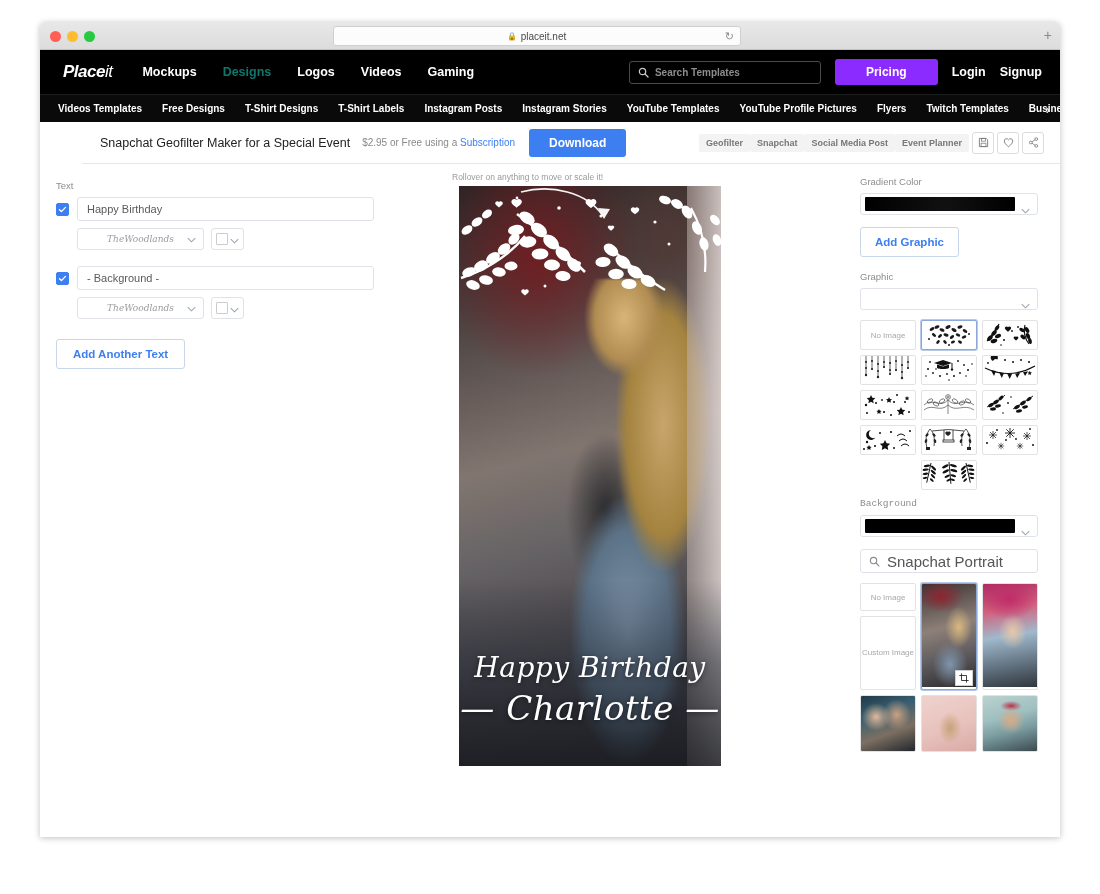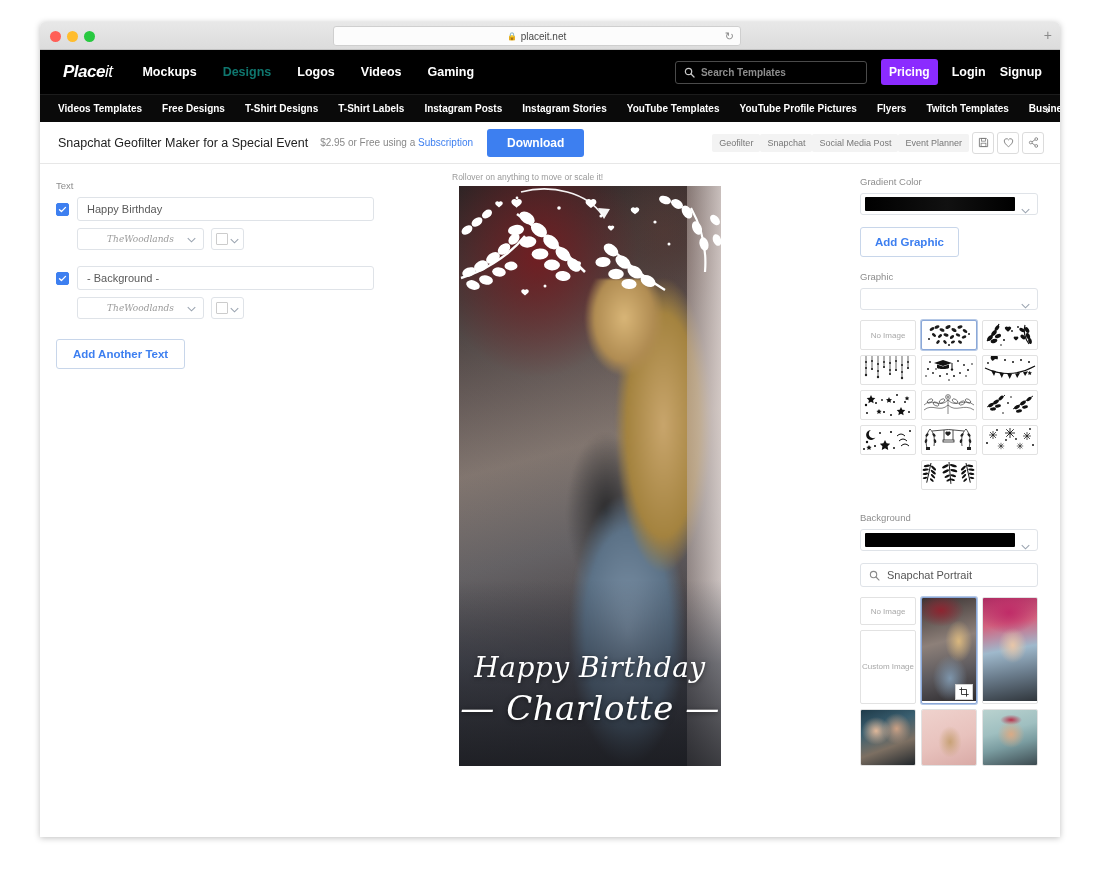--- a/index.html
+++ b/index.html
@@ -89,21 +89,21 @@
     border-radius: 3px;
     display: flex; align-items: center;
     padding: 0 8px;
     background: #000;
   }
   .searchbox .s-ico { margin-right: 6px; display:flex; }
   .searchbox span.ph { color: #8d8d8d; font-size: 10px; font-weight: bold; }
   .pricing-btn {
     background: #8b2bff; color: #fff;
     font-size: 12px; font-weight: bold;
-    padding: 6px 8px; border-radius: 3px;
+    padding: 6px 31px; border-radius: 3px;
     border: none;
   }
   .hdr-link { color: #fff; font-size: 12.5px; font-weight: bold; text-decoration: none; }
 
   
   .catnav {
     background: #0a0a0a;
     height: 28px;
     display: flex; align-items: center;
     padding: 0 18px;
@@ -122,33 +122,34 @@
   }
 
   
   .titlebar {
     height: 42px;
     background: #ffffff;
     border-bottom: 1px solid #e7e7e7;
     display: flex; align-items: center;
     padding: 0 18px;
     position: relative;
+    margin-left: 42px;
   }
   .tpl-title { font-size: 12.5px; color: #222; }
   .price { font-size: 10px; color: #888; margin-left: 12px; }
   .price a { color: #3d7ff0; text-decoration: none; }
   .download-btn {
     margin-left: 14px;
     background: #3d7ff0; color: #fff;
     font-size: 12px; font-weight: bold;
     padding: 7px 20px; border-radius: 3px; border: none;
   }
   .tb-right {
     position: absolute; right: 16px; top: 0; height: 42px;
-    display: flex; align-items: center; 
+    display: flex; align-items: center;  font-weight: bold;
   }
   .tag {
     font-size: 9px; color: #777;
     background: #f3f3f3; border-radius: 2px;
     padding: 4px 7px;
   }
   .icon-btn {
     width: 22px; height: 22px;
     border: 1px solid #dcdcdc; border-radius: 3px;
     display: flex; align-items: center; justify-content: center;
@@ -329,21 +330,21 @@
     text-align: center; font-size: 8px; color: #b4b4b4;
     margin-top: 18px; line-height: 1.6;
   }
   .helper a { color: #b4b4b4; text-decoration: underline; }
   .searchfield {
     width: 178px; height: 24px;
     border: 1px solid #dfe3e8; border-radius: 3px;
     background: #fff;
     display: flex; align-items: center;
     padding: 0 8px; margin-bottom: 10px;
-    font-size: 11px; color: #555;
+    font-size: 15px; color: #555;
   }
   .searchfield .s-ico { margin-right: 7px; display: flex; }
   .bg-grid {
     display: grid;
     grid-template-columns: repeat(3, 56px);
     grid-auto-rows: auto;
     gap: 5px;
   }
   .bg-cell {
     width: 56px;
@@ -949,21 +950,21 @@
                   <ellipse cx="2" cy="12" rx="2.8" ry="1.1" transform="rotate(25 2 12)"></ellipse>
               <ellipse cx="-6" cy="16" rx="2.4" ry="1" transform="rotate(-25 -6 16)"></ellipse>
                   <ellipse cx="1" cy="16" rx="2.4" ry="1" transform="rotate(25 1 16)"></ellipse>
             </g>
           </g>
             </svg>
         </div>
       </div>
 
 
-      <div class="fld-label" style="margin-top:22px;">Background</div>
+      <div class="fld-label" style="margin-top:8px;font-family:Liberation Mono, monospace;">Background</div>
       <div class="dark-select">
         <span class="bar"></span>
         <span class="cv"><svg width="9" height="6" viewBox="0 0 12 8">
               <polyline points="1,1.5 6,6.5 11,1.5" fill="none" stroke="#9aa4b0" stroke-width="1.4"></polyline>
             </svg></span>
       </div>
 
       <div class="searchfield">
         <span class="s-ico">
           <svg width="11" height="11" viewBox="0 0 16 16">

